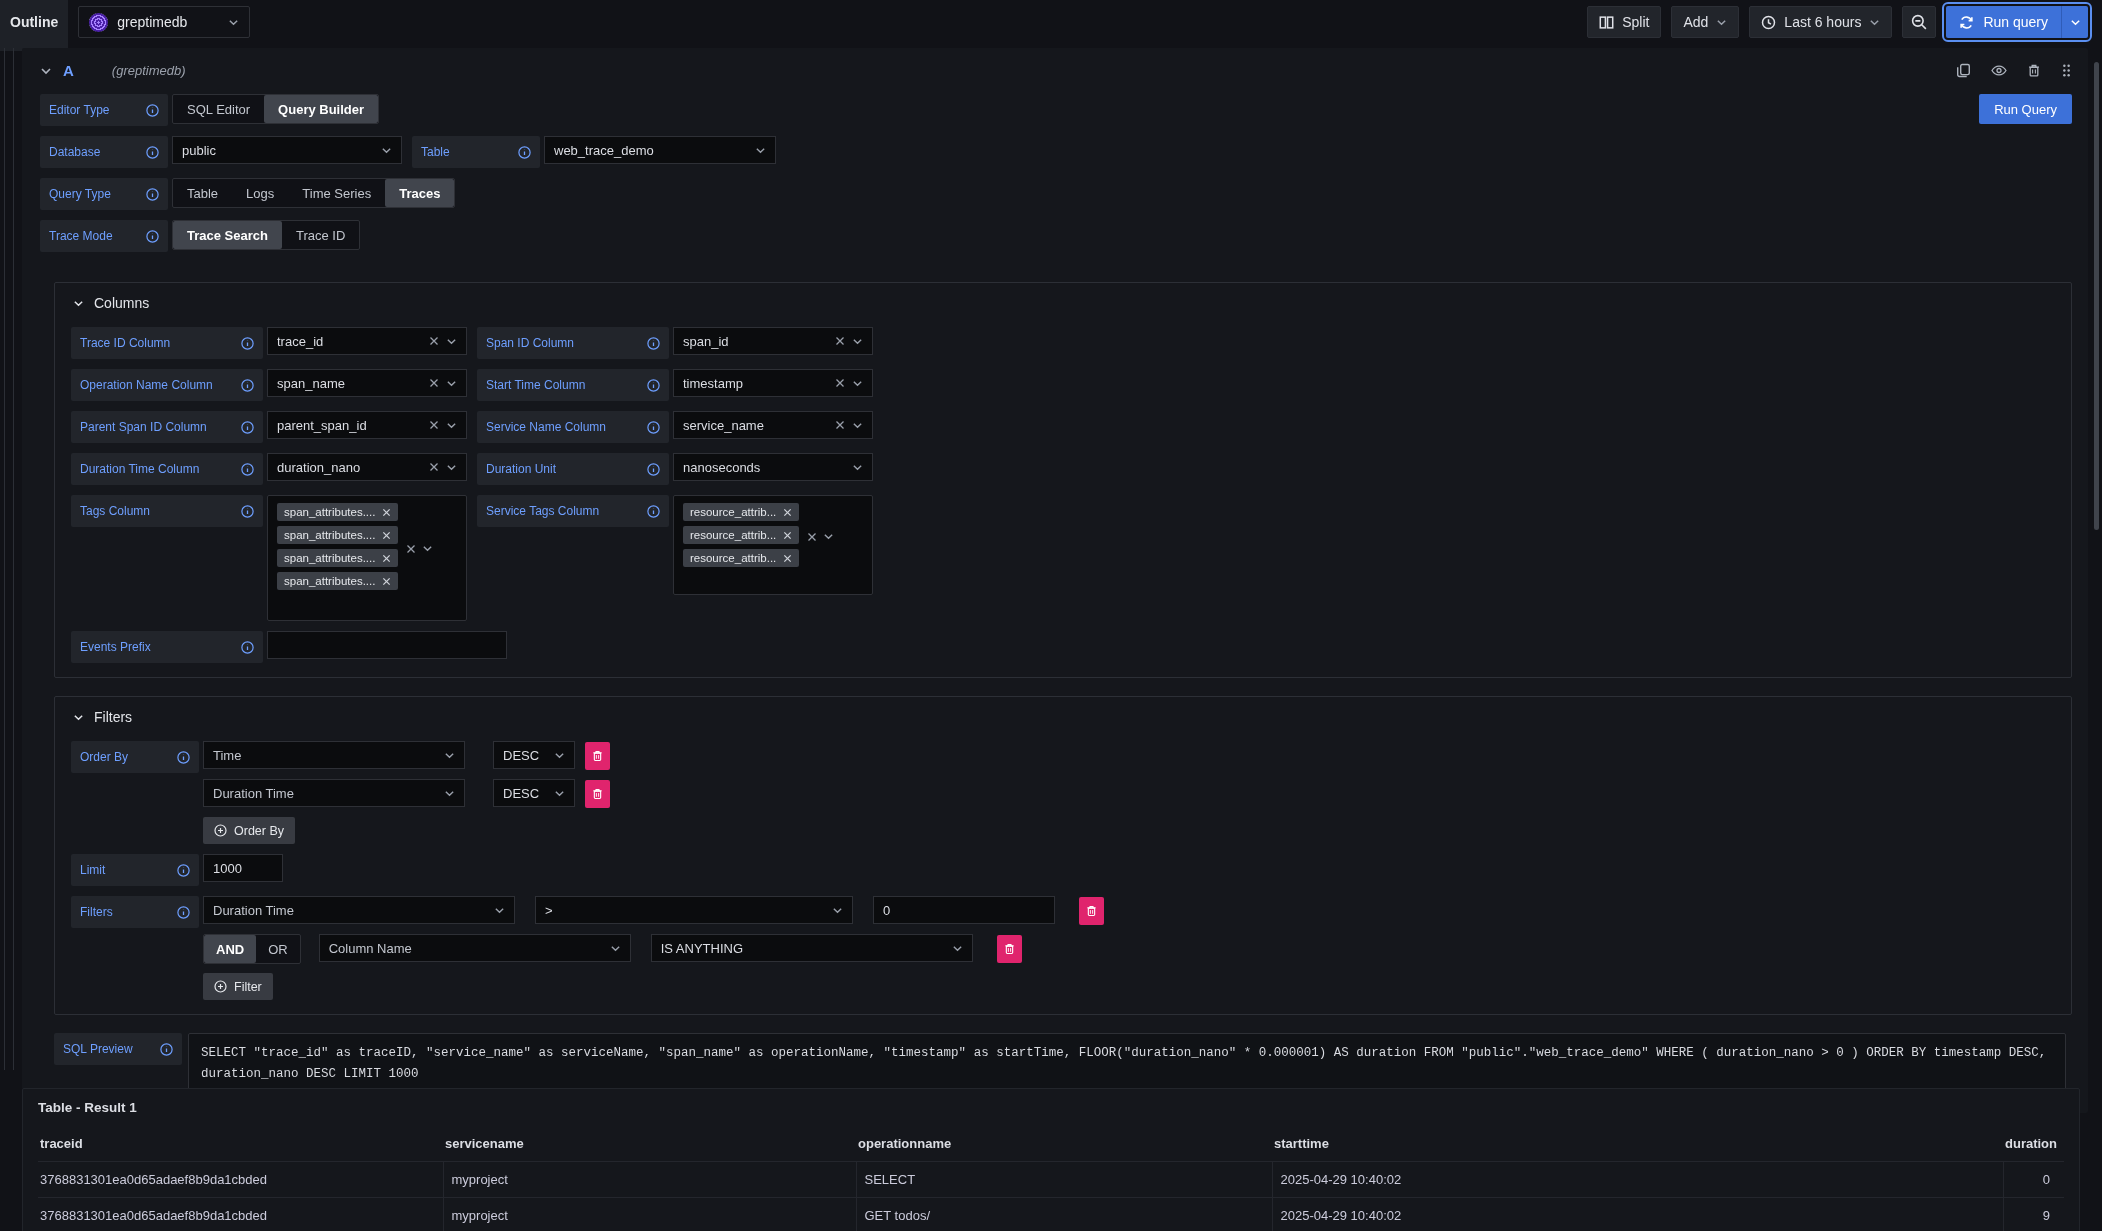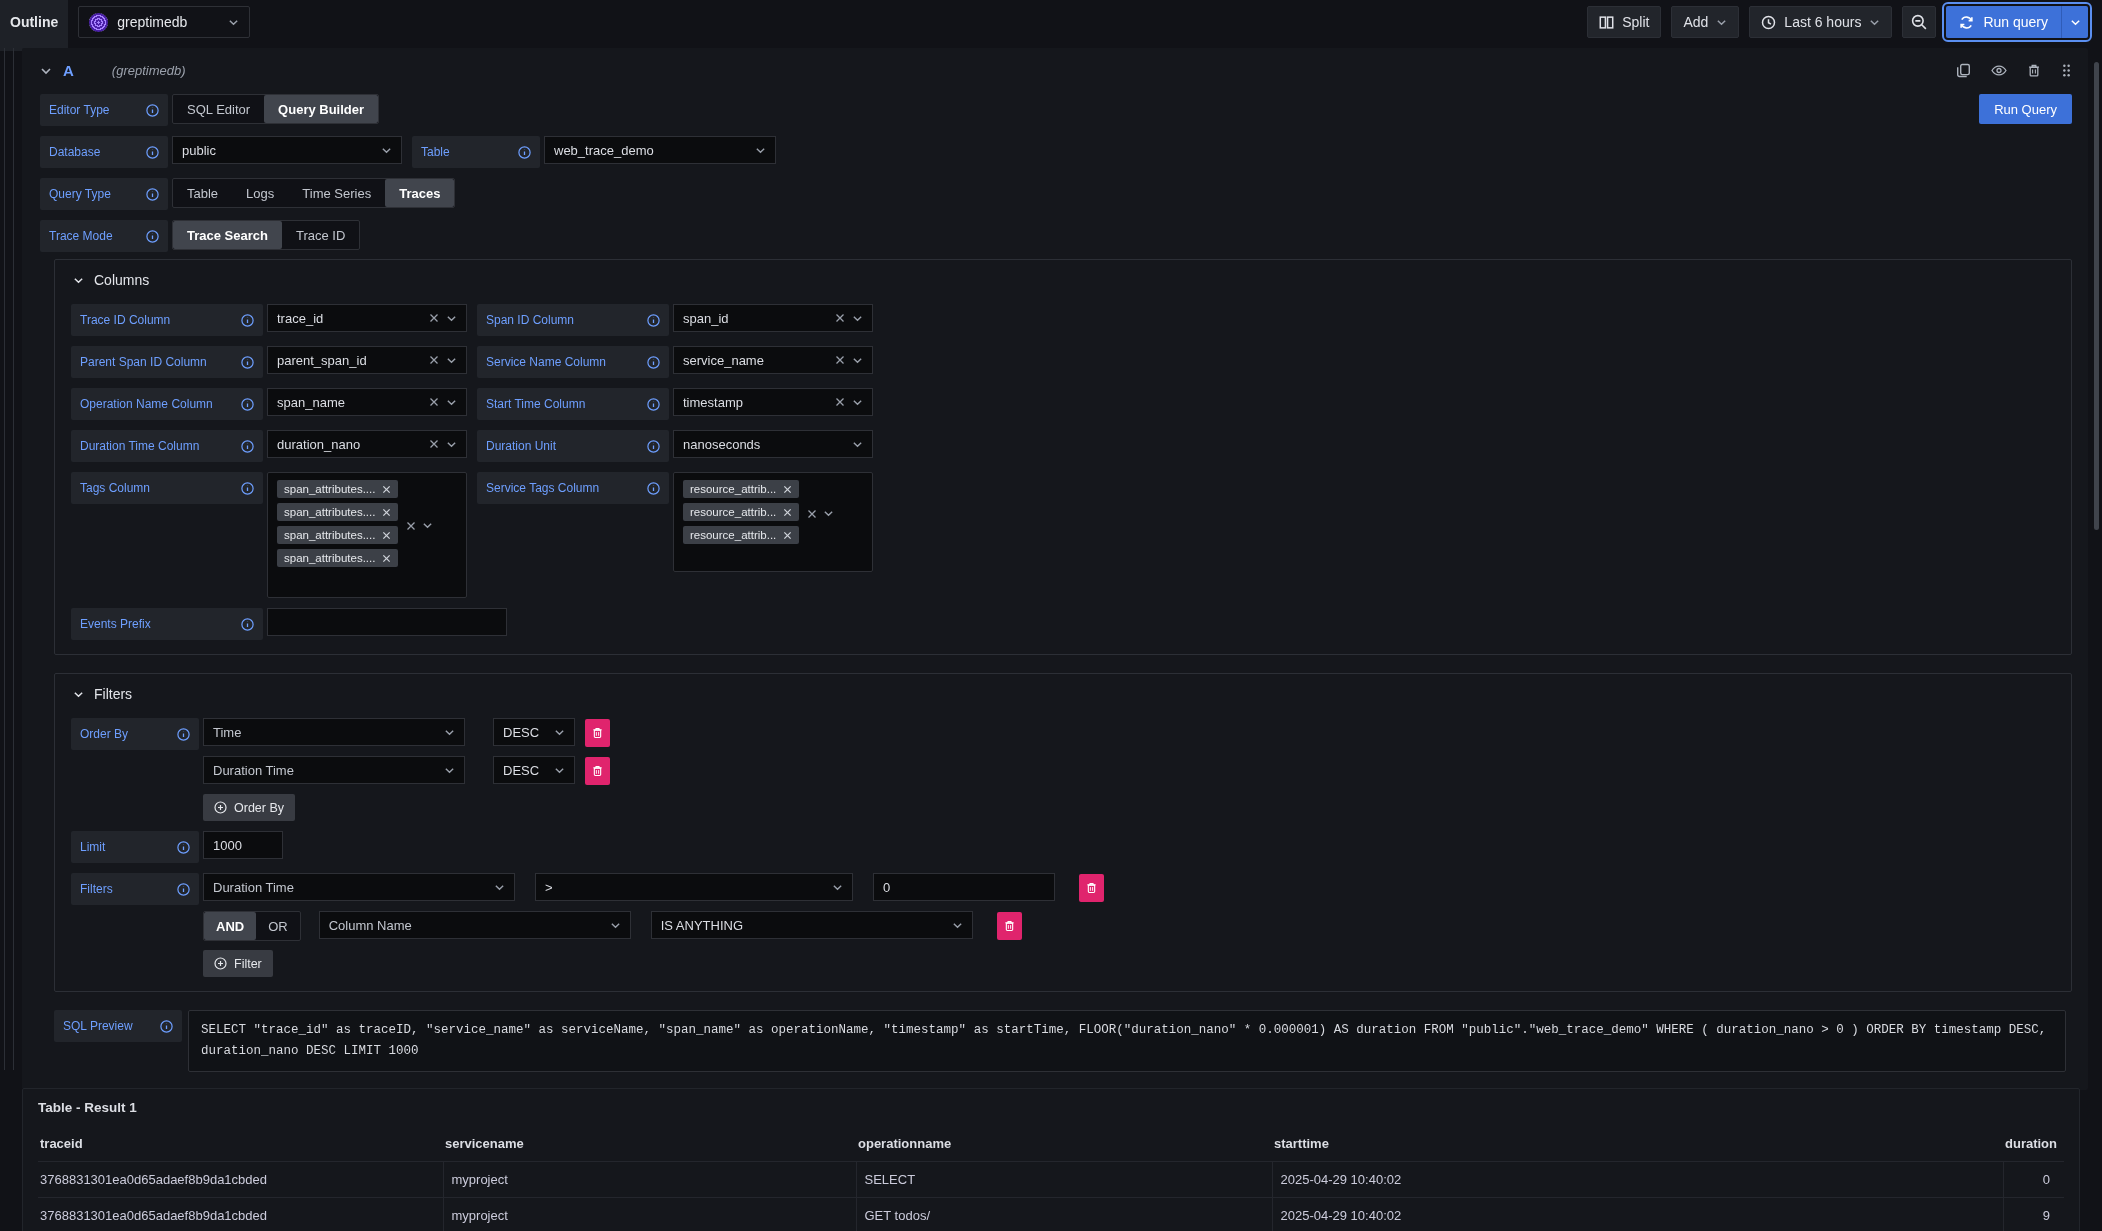--- a/index.html
+++ b/index.html
@@ -288,21 +288,21 @@
           </span>
       </div>
       <div class="seg">
         <span class="seg-item">Table</span>
         <span class="seg-item">Logs</span>
         <span class="seg-item">Time Series</span>
         <span class="seg-item on">Traces</span>
       </div>
     </div>
 
-    <div class="frow" style="margin-bottom:7px;">
+    <div class="frow" style="margin-bottom:30px;">
       <div class="flabel w-top">
         <span>Trace Mode</span>
         <span class="info-ic">
             <svg viewBox="0 0 13 13" width="13" height="13">
               <circle cx="6.5" cy="6.5" r="5.6" fill="none" stroke="currentColor" stroke-width="1.2"></circle>
               <path d="M6.5 5.6v3.4M6.5 3.6v.2" stroke="currentColor" stroke-width="1.3"></path>
             </svg>
           </span>
       </div>
       <div class="seg">
@@ -363,20 +363,67 @@
           <span class="chev">
               <svg viewBox="0 0 12 12" width="11" height="11">
                 <path d="M2 4l4 4 4-4" fill="none" stroke="currentColor" stroke-width="1.5"></path>
               </svg>
             </span>
         </div>
       </div>
 
       <div class="frow">
         <div class="flabel w-col">
+          <span>Operation Name Column</span>
+          <span class="info-ic">
+              <svg viewBox="0 0 13 13" width="13" height="13">
+                <circle cx="6.5" cy="6.5" r="5.6" fill="none" stroke="currentColor" stroke-width="1.2"></circle>
+                <path d="M6.5 5.6v3.4M6.5 3.6v.2" stroke="currentColor" stroke-width="1.3"></path>
+              </svg>
+            </span>
+        </div>
+        <div class="select" style="width:200px">
+          <span class="val">span_name</span>
+          <span class="xi">
+              <svg viewBox="0 0 10 10" width="10" height="10">
+                <path d="M1.5 1.5l7 7M8.5 1.5l-7 7" stroke="currentColor" stroke-width="1.3"></path>
+              </svg>
+            </span>
+          <span class="chev">
+              <svg viewBox="0 0 12 12" width="11" height="11">
+                <path d="M2 4l4 4 4-4" fill="none" stroke="currentColor" stroke-width="1.5"></path>
+              </svg>
+            </span>
+        </div>
+        <div class="flabel w-col" style="margin-left:6px;">
+          <span>Start Time Column</span>
+          <span class="info-ic">
+              <svg viewBox="0 0 13 13" width="13" height="13">
+                <circle cx="6.5" cy="6.5" r="5.6" fill="none" stroke="currentColor" stroke-width="1.2"></circle>
+                <path d="M6.5 5.6v3.4M6.5 3.6v.2" stroke="currentColor" stroke-width="1.3"></path>
+              </svg>
+            </span>
+        </div>
+        <div class="select" style="width:200px">
+          <span class="val">timestamp</span>
+          <span class="xi">
+              <svg viewBox="0 0 10 10" width="10" height="10">
+                <path d="M1.5 1.5l7 7M8.5 1.5l-7 7" stroke="currentColor" stroke-width="1.3"></path>
+              </svg>
+            </span>
+          <span class="chev">
+              <svg viewBox="0 0 12 12" width="11" height="11">
+                <path d="M2 4l4 4 4-4" fill="none" stroke="currentColor" stroke-width="1.5"></path>
+              </svg>
+            </span>
+        </div>
+      </div>
+
+      <div class="frow">
+        <div class="flabel w-col">
           <span>Parent Span ID Column</span>
           <span class="info-ic">
               <svg viewBox="0 0 13 13" width="13" height="13">
                 <circle cx="6.5" cy="6.5" r="5.6" fill="none" stroke="currentColor" stroke-width="1.2"></circle>
                 <path d="M6.5 5.6v3.4M6.5 3.6v.2" stroke="currentColor" stroke-width="1.3"></path>
               </svg>
             </span>
         </div>
         <div class="select" style="width:200px">
           <span class="val">parent_span_id</span>
@@ -395,67 +442,20 @@
           <span>Service Name Column</span>
           <span class="info-ic">
               <svg viewBox="0 0 13 13" width="13" height="13">
                 <circle cx="6.5" cy="6.5" r="5.6" fill="none" stroke="currentColor" stroke-width="1.2"></circle>
                 <path d="M6.5 5.6v3.4M6.5 3.6v.2" stroke="currentColor" stroke-width="1.3"></path>
               </svg>
             </span>
         </div>
         <div class="select" style="width:200px">
           <span class="val">service_name</span>
-          <span class="xi">
-              <svg viewBox="0 0 10 10" width="10" height="10">
-                <path d="M1.5 1.5l7 7M8.5 1.5l-7 7" stroke="currentColor" stroke-width="1.3"></path>
-              </svg>
-            </span>
-          <span class="chev">
-              <svg viewBox="0 0 12 12" width="11" height="11">
-                <path d="M2 4l4 4 4-4" fill="none" stroke="currentColor" stroke-width="1.5"></path>
-              </svg>
-            </span>
-        </div>
-      </div>
-
-      <div class="frow">
-        <div class="flabel w-col">
-          <span>Operation Name Column</span>
-          <span class="info-ic">
-              <svg viewBox="0 0 13 13" width="13" height="13">
-                <circle cx="6.5" cy="6.5" r="5.6" fill="none" stroke="currentColor" stroke-width="1.2"></circle>
-                <path d="M6.5 5.6v3.4M6.5 3.6v.2" stroke="currentColor" stroke-width="1.3"></path>
-              </svg>
-            </span>
-        </div>
-        <div class="select" style="width:200px">
-          <span class="val">span_name</span>
-          <span class="xi">
-              <svg viewBox="0 0 10 10" width="10" height="10">
-                <path d="M1.5 1.5l7 7M8.5 1.5l-7 7" stroke="currentColor" stroke-width="1.3"></path>
-              </svg>
-            </span>
-          <span class="chev">
-              <svg viewBox="0 0 12 12" width="11" height="11">
-                <path d="M2 4l4 4 4-4" fill="none" stroke="currentColor" stroke-width="1.5"></path>
-              </svg>
-            </span>
-        </div>
-        <div class="flabel w-col" style="margin-left:6px;">
-          <span>Start Time Column</span>
-          <span class="info-ic">
-              <svg viewBox="0 0 13 13" width="13" height="13">
-                <circle cx="6.5" cy="6.5" r="5.6" fill="none" stroke="currentColor" stroke-width="1.2"></circle>
-                <path d="M6.5 5.6v3.4M6.5 3.6v.2" stroke="currentColor" stroke-width="1.3"></path>
-              </svg>
-            </span>
-        </div>
-        <div class="select" style="width:200px">
-          <span class="val">timestamp</span>
           <span class="xi">
               <svg viewBox="0 0 10 10" width="10" height="10">
                 <path d="M1.5 1.5l7 7M8.5 1.5l-7 7" stroke="currentColor" stroke-width="1.3"></path>
               </svg>
             </span>
           <span class="chev">
               <svg viewBox="0 0 12 12" width="11" height="11">
                 <path d="M2 4l4 4 4-4" fill="none" stroke="currentColor" stroke-width="1.5"></path>
               </svg>
             </span>

